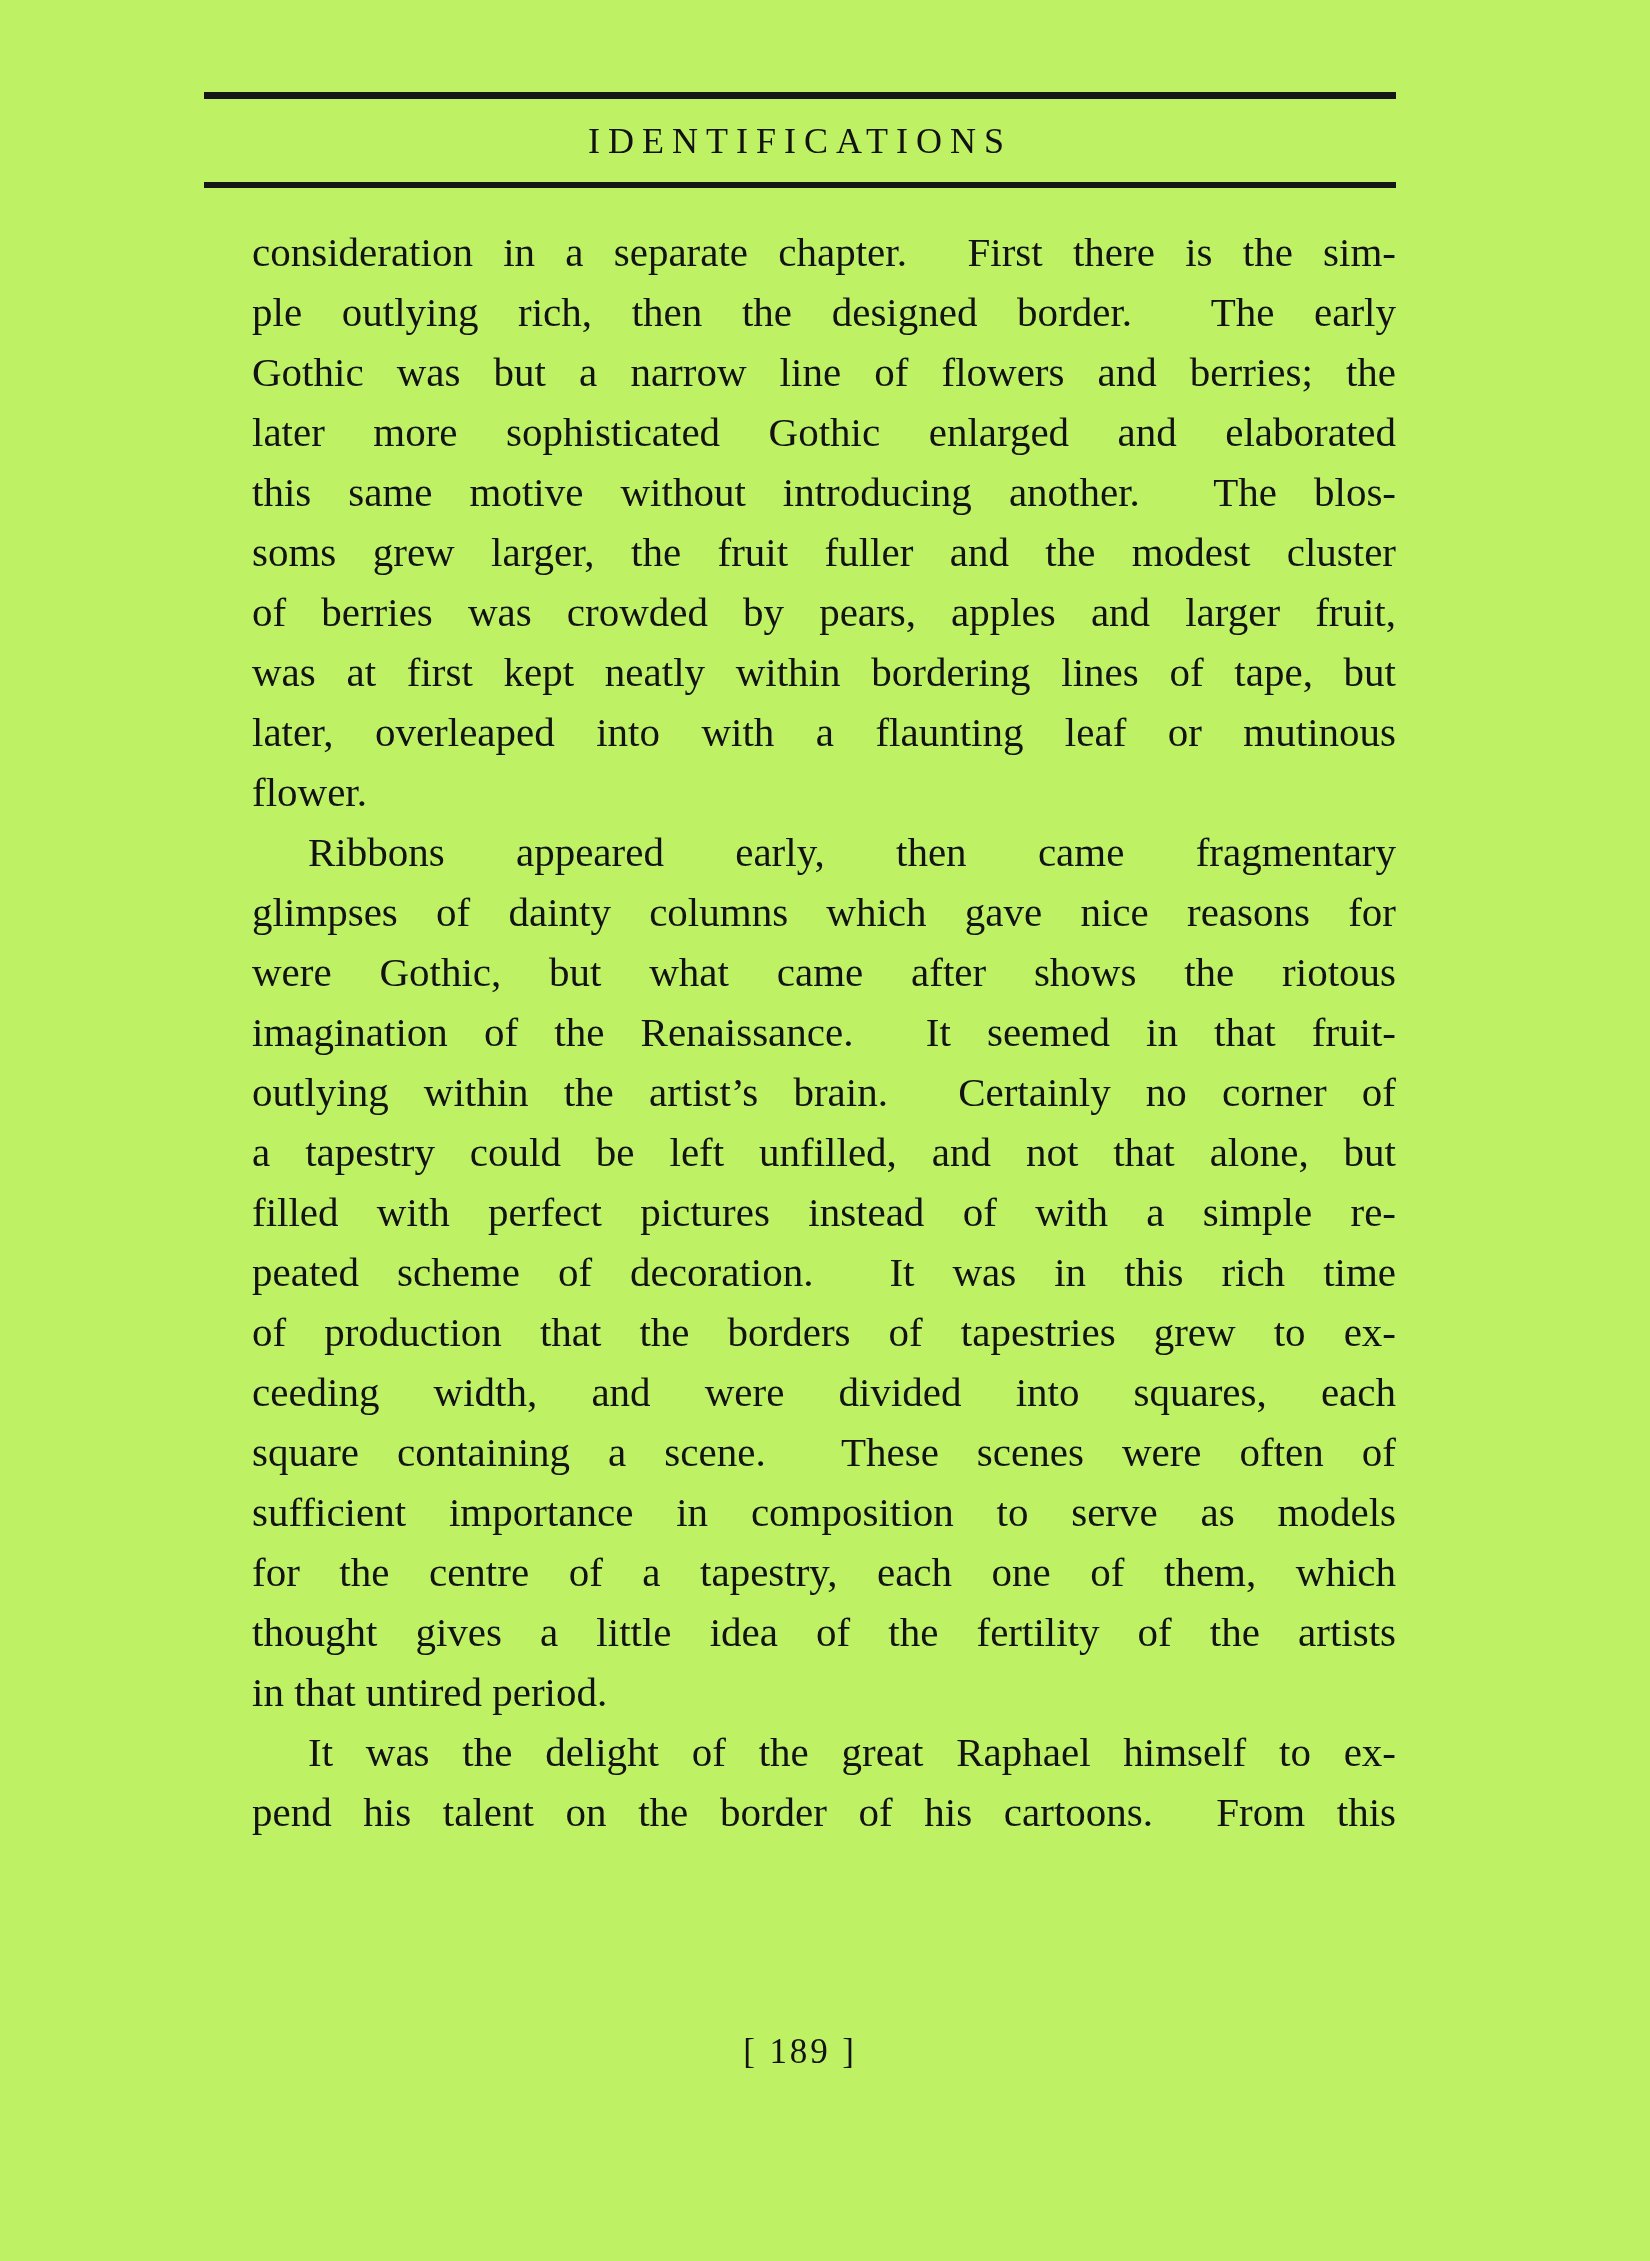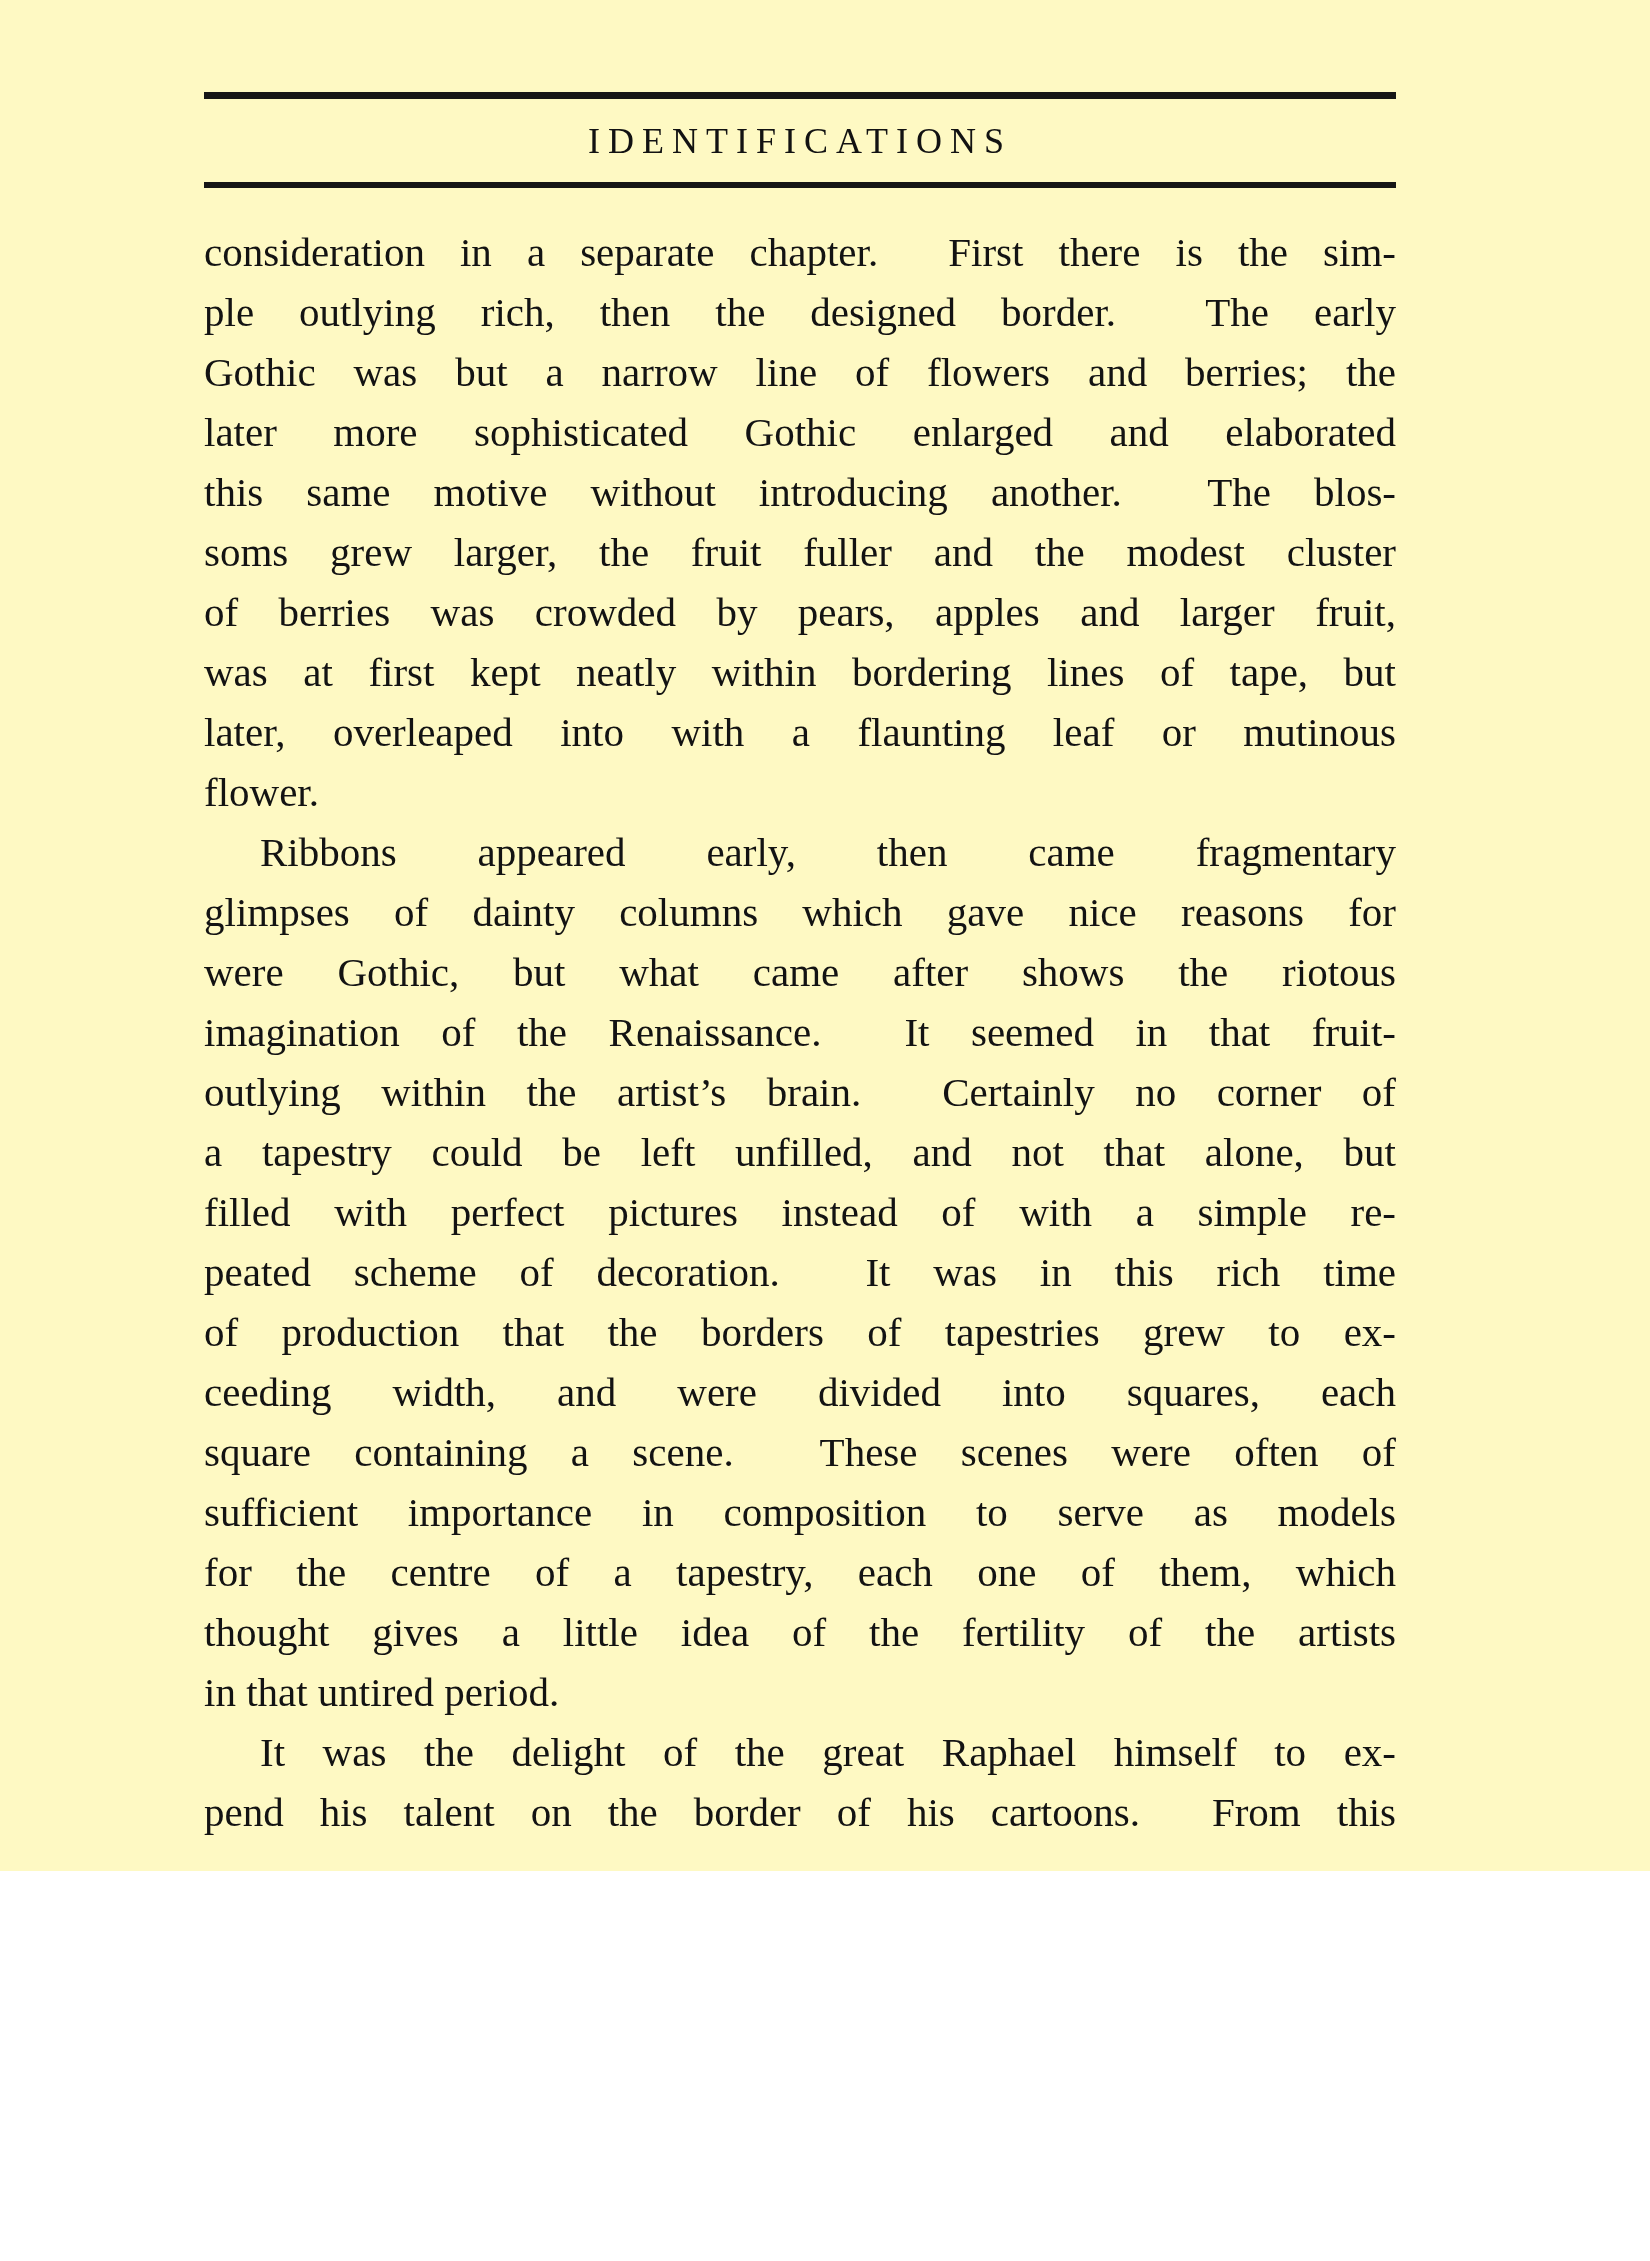--- a/index.html
+++ b/index.html
@@ -3,22 +3,22 @@
 <meta charset="utf-8">
 <style>
   html, body {
     margin: 0;
     padding: 0;
     background: #ffffff;
   }
   .page {
     position: relative;
     width: 1650px;
-    height: 1871px;
-    background: #fef9c3;
+    height: 2261px;
+    background: #bef264;
     overflow: hidden;
     font-family: "Liberation Serif", "DejaVu Serif", serif;
     color: #121212;
   }
   .rule {
     position: absolute;
     left: 204px;
     width: 1192px;
     background: #161616;
   }
@@ -41,20 +41,21 @@
     left: 204px;
     width: 1192px;
     font-size: 41px;
     line-height: 60px;
     color: #131313;
   }
   .line {
     white-space: pre-wrap;
     text-align: justify;
     text-align-last: justify;
+    margin-left: 48px;
     -moz-text-align-last: justify;
   }
   .line--left {
     text-align: left;
     text-align-last: left;
     -moz-text-align-last: left;
   }
   .line--indent {
     text-indent: 56px;
     font-family: Liberation Serif, serif;

